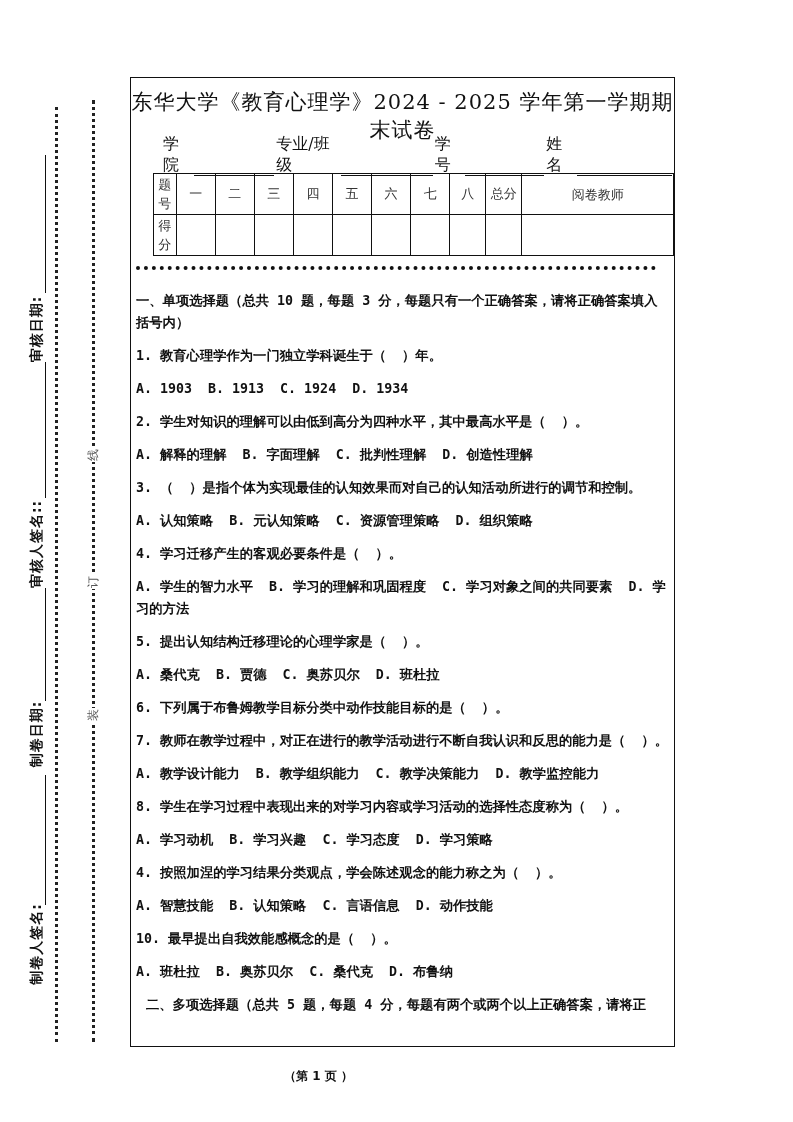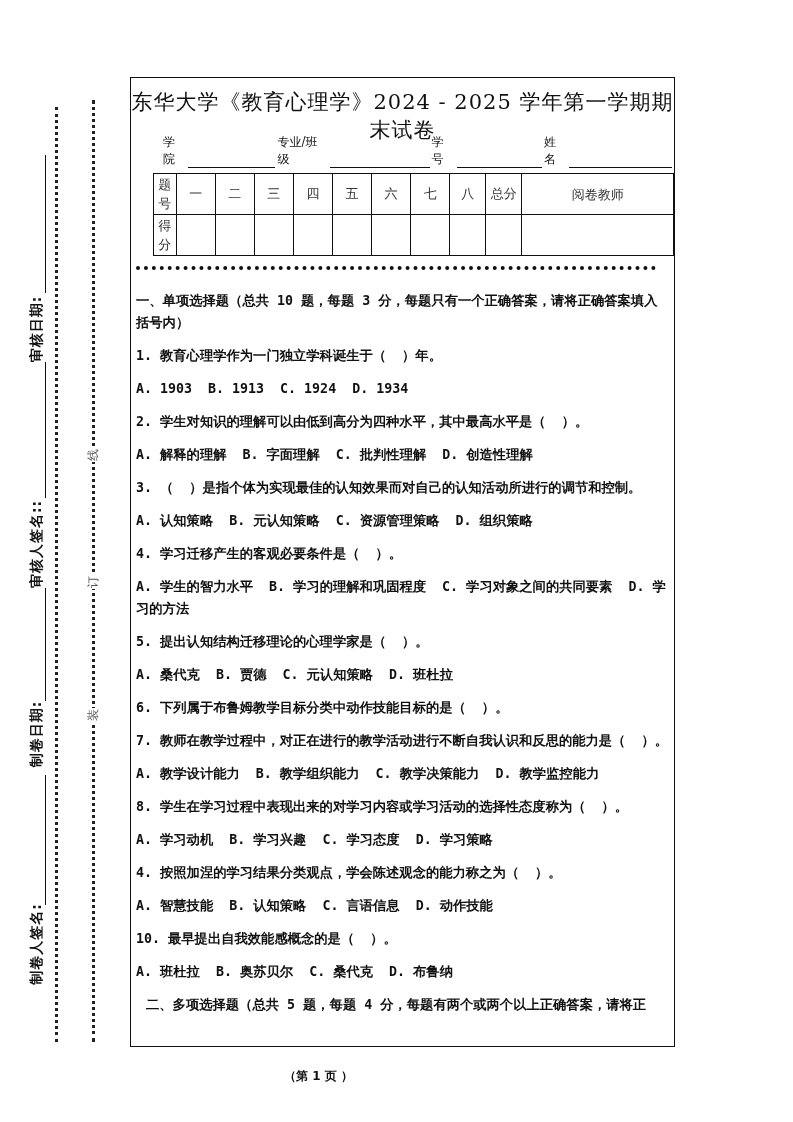--- a/index.html
+++ b/index.html
@@ -13,21 +13,21 @@
                 font-family: "DejaVu Sans", "Liberation Sans", sans-serif; font-weight: bold;
                 font-size: 14px; white-space: nowrap; letter-spacing: 1px; }
   .bind-char { position: absolute; background: #fff; font-size: 12px; color: #555;
                transform: rotate(-90deg); width: 14px; text-align: center; line-height: 14px; }
 
   
   .frame { position: absolute; left: 130px; top: 77px; width: 545px; height: 970px;
            border: 1.5px solid #111; box-sizing: border-box; }
   .title { position: absolute; left: 0; right: 0; top: 10px; text-align: center;
            font-size: 21px; letter-spacing: 1px; }
-  .info-row { position: absolute; left: 32px; top: 56px; font-size: 12px; display: flex; align-items: flex-end; }
+  .info-row { position: absolute; left: 32px; top: 56px; font-size: 16px; display: flex; align-items: flex-end; }
   .info-row .lbl { margin-right: 2px; }
   .info-row .blank { display: inline-block; border-bottom: 1px solid #111; height: 12px; margin-right: 2px; }
 
   table.score { position: absolute; left: 22px; top: 95px; border-collapse: collapse;
                 font-size: 13px; color: #333; }
   table.score td { border: 1px solid #111; text-align: center; vertical-align: middle; padding: 0; }
   table.score tr { height: 41px; }
   table.score td.hdr { width: 26px; line-height: 19px; }
 
   .dots-h { position: absolute; left: 5px; right: 18px; top: 188px; border-top: 4px dotted #111; }
@@ -116,21 +116,21 @@
     <p class="para">2. 学生对知识的理解可以由低到高分为四种水平，其中最高水平是（  ）。</p>
     <p class="para">A. 解释的理解  B. 字面理解  C. 批判性理解  D. 创造性理解</p>
 
     <p class="para">3. （  ）是指个体为实现最佳的认知效果而对自己的认知活动所进行的调节和控制。</p>
     <p class="para">A. 认知策略  B. 元认知策略  C. 资源管理策略  D. 组织策略</p>
 
     <p class="para">4. 学习迁移产生的客观必要条件是（  ）。</p>
     <p class="para">A. 学生的智力水平  B. 学习的理解和巩固程度  C. 学习对象之间的共同要素  D. 学习的方法</p>
 
     <p class="para">5. 提出认知结构迁移理论的心理学家是（  ）。</p>
-    <p class="para">A. 桑代克  B. 贾德  C. 元认知策略  D. 班杜拉</p>
+    <p class="para">A. 桑代克  B. 贾德  C. 奥苏贝尔  D. 班杜拉</p>
 
     <p class="para">6. 下列属于布鲁姆教学目标分类中动作技能目标的是（  ）。</p>
 
     <p class="para">7. 教师在教学过程中，对正在进行的教学活动进行不断自我认识和反思的能力是（  ）。</p>
     <p class="para">A. 教学设计能力  B. 教学组织能力  C. 教学决策能力  D. 教学监控能力</p>
 
     <p class="para">8. 学生在学习过程中表现出来的对学习内容或学习活动的选择性态度称为（  ）。</p>
     <p class="para">A. 学习动机  B. 学习兴趣  C. 学习态度  D. 学习策略</p>
 
     <p class="para">4. 按照加涅的学习结果分类观点，学会陈述观念的能力称之为（  ）。</p>

